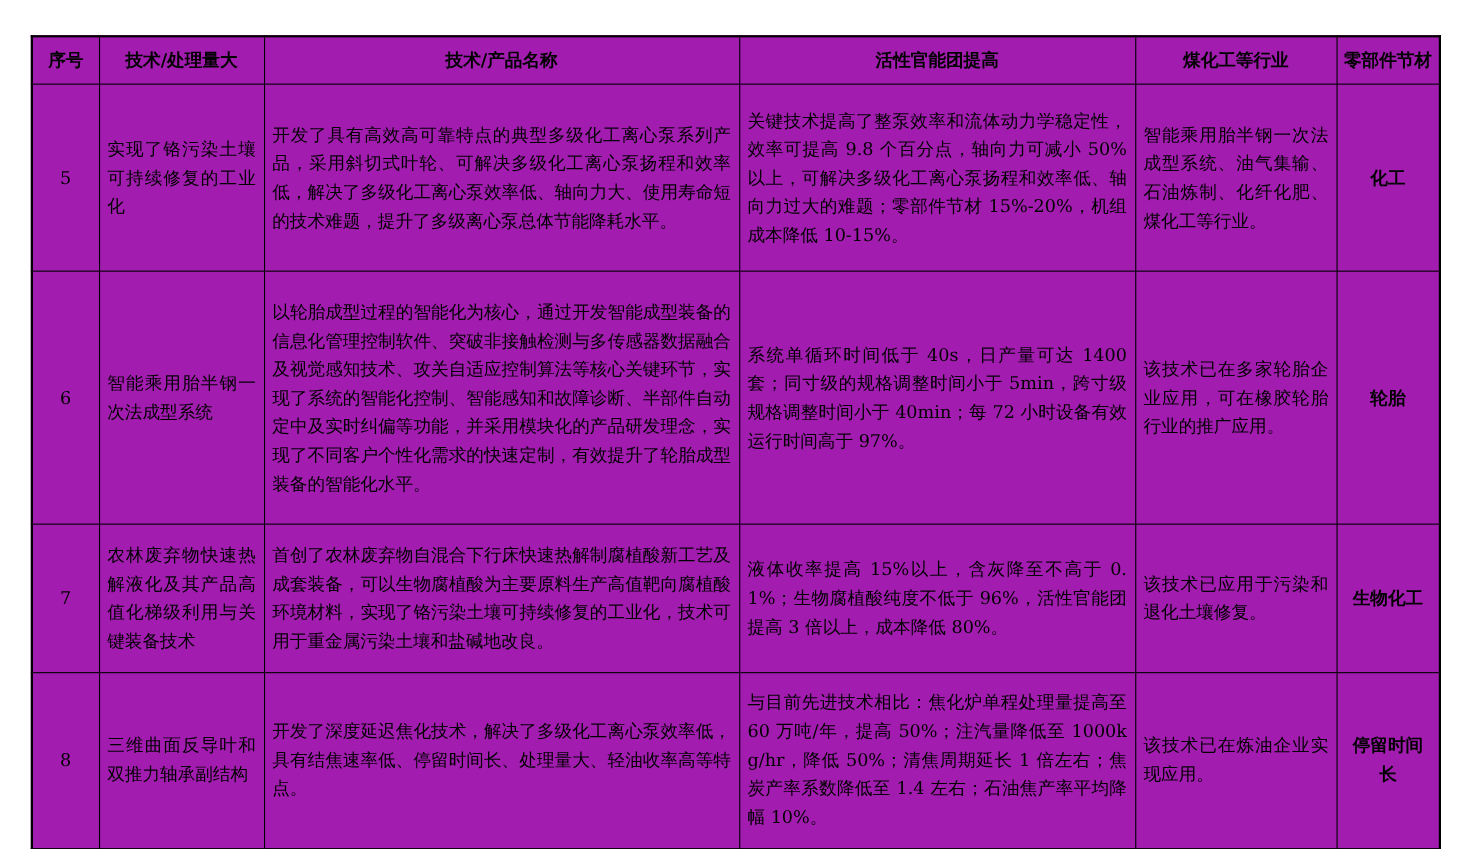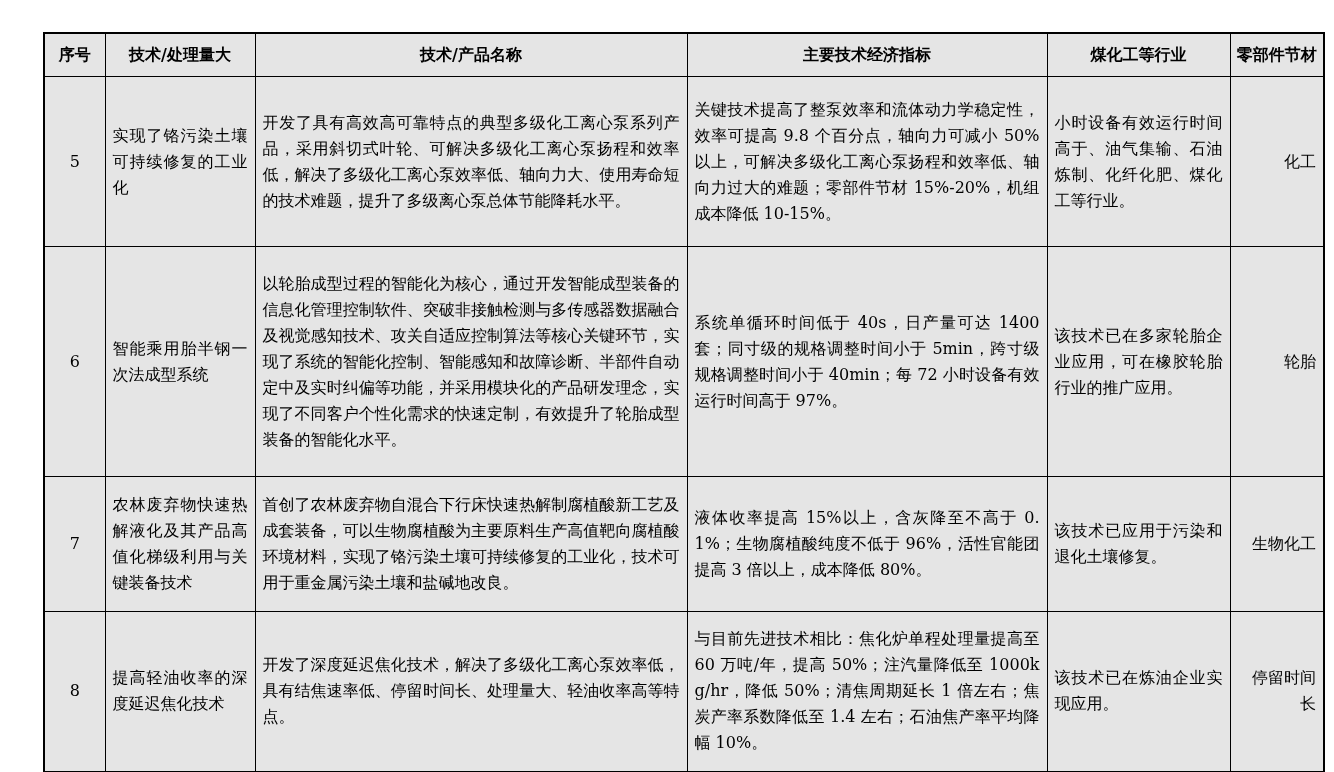--- a/index.html
+++ b/index.html
@@ -10,27 +10,27 @@
   .page {
     position: relative;
     width: 1334px;
     height: 772px;
     background: #ffffff;
     font-family: "DejaVu Serif", "Liberation Serif", serif;
     color: #000000;
   }
   table.tech-table {
     position: absolute;
-    left: 43px;
+    left: 28px;
     top: 32px;
     width: 1280px;
     border-collapse: collapse;
     table-layout: fixed;
     border: 2px solid #000000;
-    background: #e5e5e5;
+    background: #a21caf;
   }
   table.tech-table th,
   table.tech-table td {
     border: 1px solid #000000;
     font-size: 16px;
     line-height: 26px;
     vertical-align: middle;
     padding: 2px 7px;
     overflow: hidden;
     word-break: break-all;
@@ -42,21 +42,22 @@
     padding: 2px 2px;
   }
   td.c-no {
     text-align: center;
   }
   td.c-name, td.c-intro, td.c-ind, td.c-app {
     text-align: justify;
     text-justify: inter-character;
   }
   td.c-field {
-    text-align: right;
+    text-align: center;
+    font-weight: bold;
   }
   tr.r5 { height: 170px; }
   tr.r6 { height: 230px; }
   tr.r7 { height: 135px; }
   tr.r8 { height: 160px; }
 </style>
 </head>
 <body>
 
 <div class="page">
@@ -67,53 +68,53 @@
       <col style="width:432px">
       <col style="width:360px">
       <col style="width:183px">
       <col style="width:94px">
     </colgroup>
     <thead>
       <tr>
         <th>序号</th>
         <th>技术/处理量大</th>
         <th>技术/产品名称</th>
-        <th>主要技术经济指标</th>
+        <th>活性官能团提高</th>
         <th>煤化工等行业</th>
         <th>零部件节材</th>
       </tr>
     </thead>
     <tbody>
       <tr class="r5">
         <td class="c-no">5</td>
         <td class="c-name">实现了铬污染土壤可持续修复的工业化</td>
         <td class="c-intro">开发了具有高效高可靠特点的典型多级化工离心泵系列产品，采用斜切式叶轮、可解决多级化工离心泵扬程和效率低，解决了多级化工离心泵效率低、轴向力大、使用寿命短的技术难题，提升了多级离心泵总体节能降耗水平。</td>
         <td class="c-ind">关键技术提高了整泵效率和流体动力学稳定性，效率可提高 9.8 个百分点，轴向力可减小 50%以上，可解决多级化工离心泵扬程和效率低、轴向力过大的难题；零部件节材 15%-20%，机组成本降低 10-15%。</td>
-        <td class="c-app">小时设备有效运行时间高于、油气集输、石油炼制、化纤化肥、煤化工等行业。</td>
+        <td class="c-app">智能乘用胎半钢一次法成型系统、油气集输、石油炼制、化纤化肥、煤化工等行业。</td>
         <td class="c-field">化工</td>
       </tr>
       <tr class="r6">
         <td class="c-no">6</td>
         <td class="c-name">智能乘用胎半钢一次法成型系统</td>
         <td class="c-intro">以轮胎成型过程的智能化为核心，通过开发智能成型装备的信息化管理控制软件、突破非接触检测与多传感器数据融合及视觉感知技术、攻关自适应控制算法等核心关键环节，实现了系统的智能化控制、智能感知和故障诊断、半部件自动定中及实时纠偏等功能，并采用模块化的产品研发理念，实现了不同客户个性化需求的快速定制，有效提升了轮胎成型装备的智能化水平。</td>
         <td class="c-ind">系统单循环时间低于 40s，日产量可达 1400 套；同寸级的规格调整时间小于 5min，跨寸级规格调整时间小于 40min；每 72 小时设备有效运行时间高于 97%。</td>
         <td class="c-app">该技术已在多家轮胎企业应用，可在橡胶轮胎行业的推广应用。</td>
         <td class="c-field">轮胎</td>
       </tr>
       <tr class="r7">
         <td class="c-no">7</td>
         <td class="c-name">农林废弃物快速热解液化及其产品高值化梯级利用与关键装备技术</td>
         <td class="c-intro">首创了农林废弃物自混合下行床快速热解制腐植酸新工艺及成套装备，可以生物腐植酸为主要原料生产高值靶向腐植酸环境材料，实现了铬污染土壤可持续修复的工业化，技术可用于重金属污染土壤和盐碱地改良。</td>
         <td class="c-ind">液体收率提高 15%以上，含灰降至不高于 0.1%；生物腐植酸纯度不低于 96%，活性官能团提高 3 倍以上，成本降低 80%。</td>
         <td class="c-app">该技术已应用于污染和退化土壤修复。</td>
         <td class="c-field">生物化工</td>
       </tr>
       <tr class="r8">
         <td class="c-no">8</td>
-        <td class="c-name">提高轻油收率的深度延迟焦化技术</td>
+        <td class="c-name">三维曲面反导叶和双推力轴承副结构</td>
         <td class="c-intro">开发了深度延迟焦化技术，解决了多级化工离心泵效率低，具有结焦速率低、停留时间长、处理量大、轻油收率高等特点。</td>
         <td class="c-ind">与目前先进技术相比：焦化炉单程处理量提高至 60 万吨/年，提高 50%；注汽量降低至 1000kg/hr，降低 50%；清焦周期延长 1 倍左右；焦炭产率系数降低至 1.4 左右；石油焦产率平均降幅 10%。</td>
         <td class="c-app">该技术已在炼油企业实现应用。</td>
         <td class="c-field">停留时间长</td>
       </tr>
     </tbody>
   </table>
 </div>
 
 </body></html>

